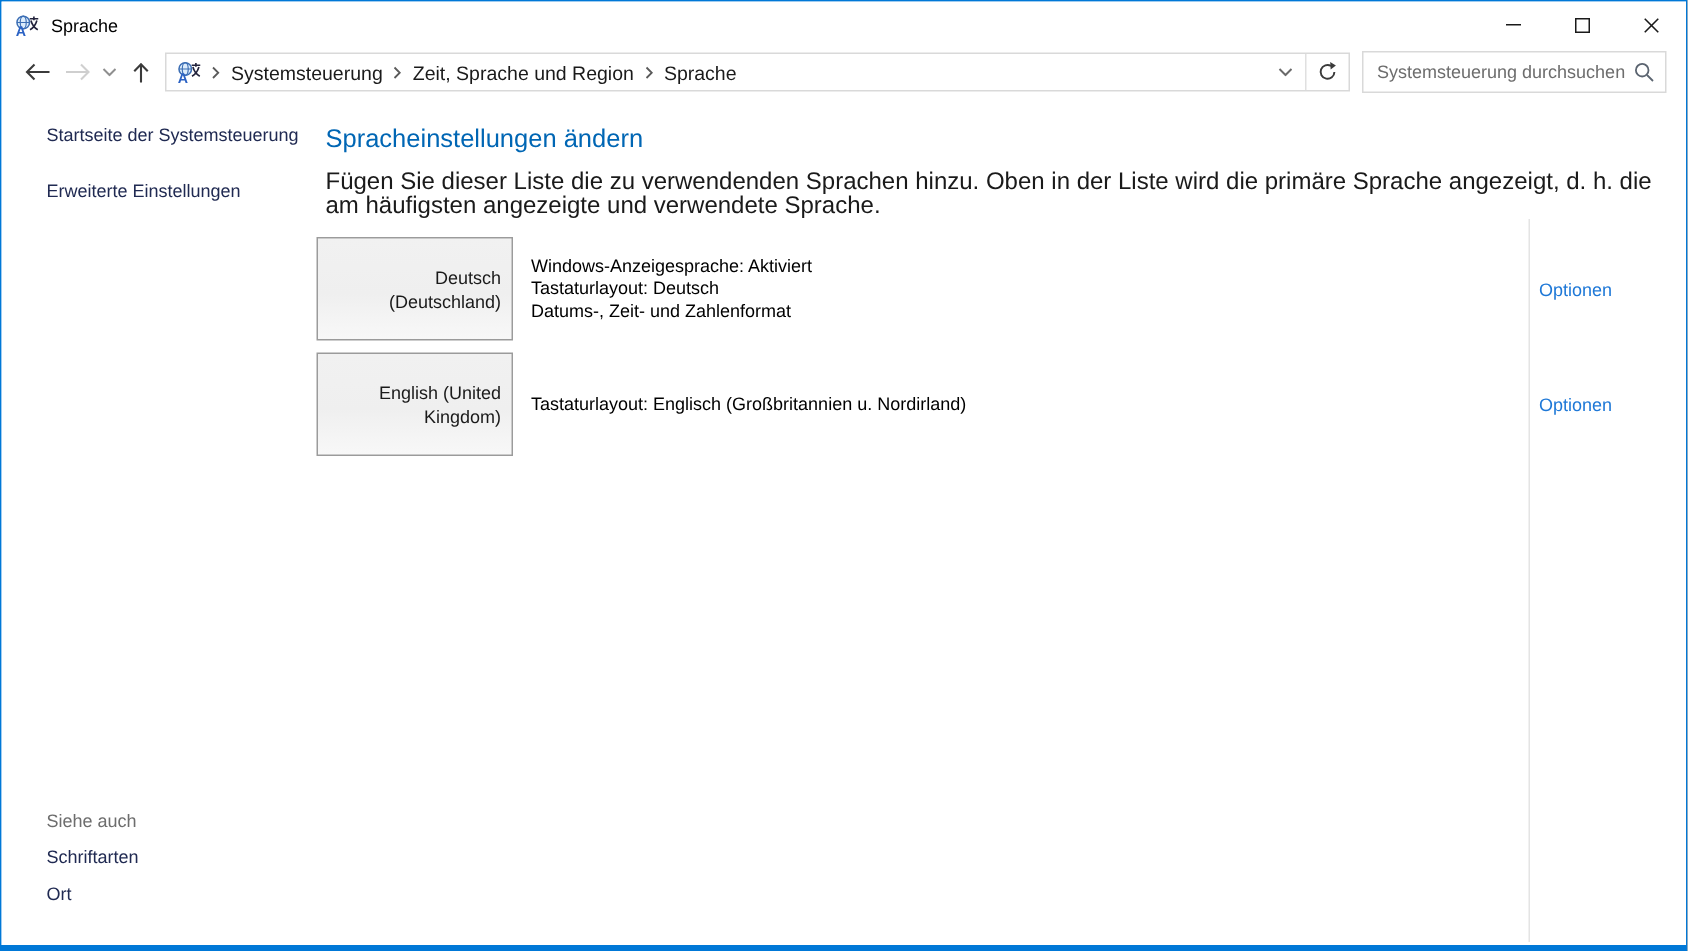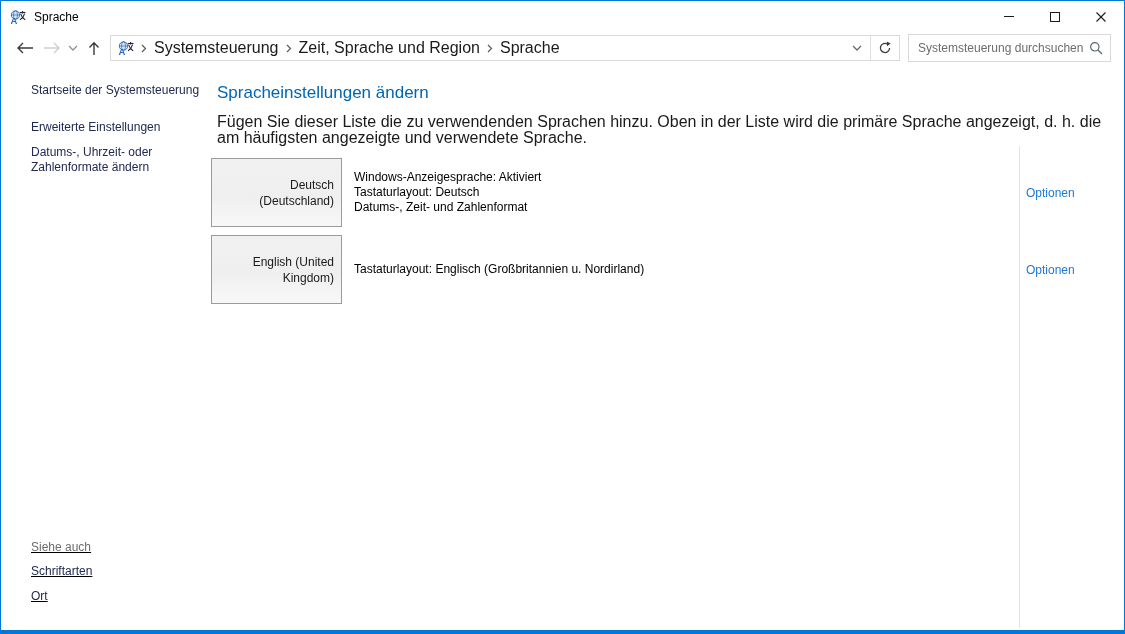--- a/index.html
+++ b/index.html
@@ -18,42 +18,42 @@
   .max-glyph{ width:10px; height:10px; border:1px solid #1a1a1a; }
   
   .navbar{ height:32px; display:flex; align-items:center; background:#fff; padding-left:10px; }
   .nav-btn{ display:flex; align-items:center; justify-content:center; height:28px; }
   .nav-back{ width:28px; } .nav-fwd{ width:26px; } .nav-hist{ width:16px; } .nav-up{ width:26px; }
   .addressbar{
     height:26px; flex:1; margin-left:3px; border:1px solid #d9d9d9; background:#fff;
     display:flex; align-items:center; padding-left:7px;
   }
   .crumb-icon{ width:16px; height:16px; margin-right:4px; }
-  .crumb{ font-size:16px; color:#1a1a1a; padding:0 4px; white-space:nowrap; cursor:pointer; }
+  .crumb{ font-size:13px; color:#1a1a1a; padding:0 4px; white-space:nowrap; cursor:pointer; }
   .crumb-sep{ display:flex; align-items:center; padding:0 3px; cursor:pointer; }
   .addr-spacer{ flex:1; }
   .addr-drop{ width:26px; height:24px; display:flex; align-items:center; justify-content:center; cursor:pointer; }
   .addr-divider{ width:1px; height:24px; background:#e0e0e0; }
   .refresh-btn{ width:28px; height:24px; display:flex; align-items:center; justify-content:center; cursor:pointer; }
   .searchbox{
     width:203px; height:28px; margin-left:8px; margin-right:13px; border:1px solid #d9d9d9;
     display:flex; align-items:center; padding:0 7px 0 9px; background:#fff;
   }
   .searchbox input{
     border:none; outline:none; flex:1; font-size:12px; color:#333; min-width:0;
     font-family:"Liberation Sans","DejaVu Sans",sans-serif; background:transparent;
   }
   .searchbox input::placeholder{ color:#6d6d6d; opacity:1; }
   
   .body{ position:absolute; top:63px; left:0; right:0; bottom:0; display:flex; background:#fff; }
   .sidebar{ width:200px; position:relative; padding:19px 0 0 30px; flex:0 0 auto; }
   .side-link{ font-size:12px; line-height:15px; color:#202a52; max-width:152px; cursor:pointer; }
   .side-link.l1{ margin-bottom:22px; max-width:175px; }
   .side-link.l2{ margin-bottom:10px; }
-  .see-also{ position:absolute; left:30px; bottom:16px;text-decoration:underline; }
+  .see-also{ position:absolute; left:30px; bottom:16px; }
   .see-also-header{ font-size:12px; color:#6d6d6d; margin-bottom:10px; }
   .see-also .side-link{ margin-bottom:10px; }
   
   .main{ flex:1; display:flex; flex-direction:column; min-width:0; }
   .page-heading{ margin:19px 16px 0; font-size:17px; font-weight:400; color:#0066b4; }
   .page-desc{ margin:11px 16px 0; font-size:16px; line-height:16px; color:#1a1a1a; max-width:901px; }
   .toolbar{ margin-top:18px; height:30px; background:#f5f5f6; display:flex; align-items:center; padding-left:12px; }
   .tb-item{ font-size:12px; margin-right:19px; cursor:pointer; }
   .tb-item.enabled{ color:#1a1a1a; }
   .tb-item.disabled{ color:#a3a6ab; cursor:default; }
@@ -186,21 +186,20 @@
         <line x1="9" y1="9" x2="13" y2="13" stroke="#5b6470" stroke-width="1.2"></line>
       </svg>
     </div>
   </div>
 
   <div class="body">
 
     <div class="sidebar">
       <div class="side-link l1">Startseite der Systemsteuerung</div>
       <div class="side-link l2">Erweiterte Einstellungen</div>
-      <div class="side-link">Datums-, Uhrzeit- oder Zahlenformate ändern</div>
       <div class="see-also">
         <div class="see-also-header">Siehe auch</div>
         <div class="side-link">Schriftarten</div>
         <div class="side-link">Ort</div>
       </div>
     </div>
 
     <div class="main">
       <div class="page-heading">Spracheinstellungen ändern</div>
       <div class="page-desc">Fügen Sie dieser Liste die zu verwendenden Sprachen hinzu. Oben in der Liste wird die primäre Sprache angezeigt, d. h. die am häufigsten angezeigte und verwendete Sprache.</div>

